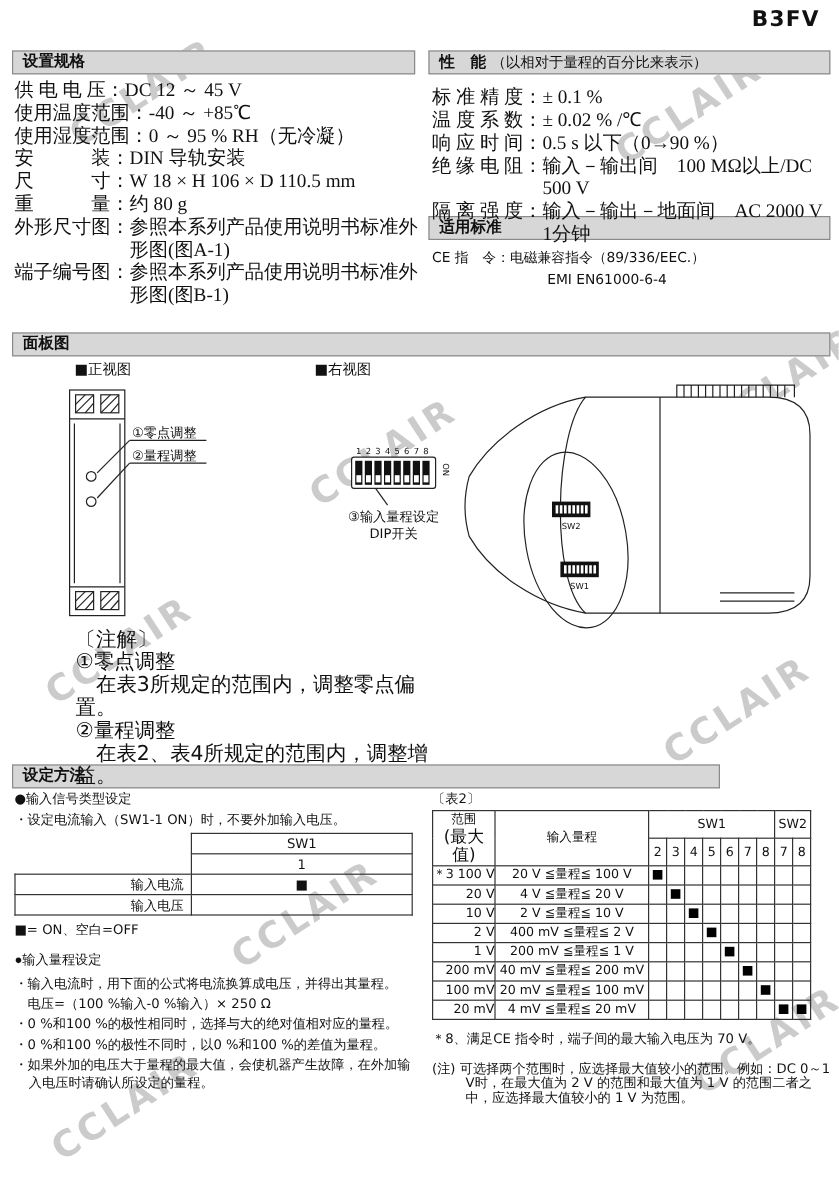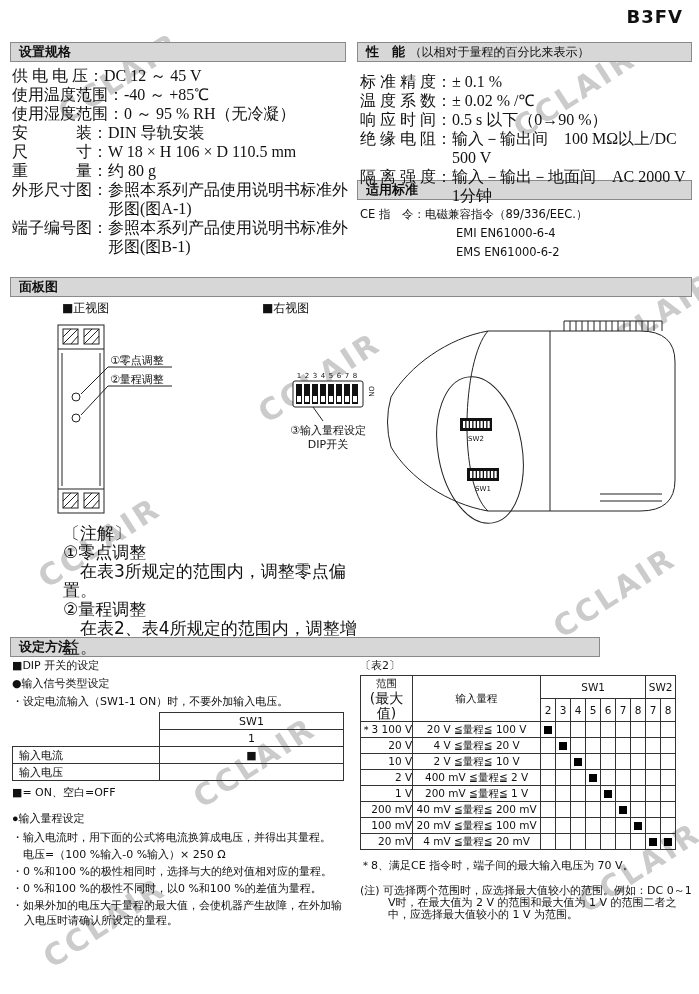--- a/index.html
+++ b/index.html
@@ -27,21 +27,21 @@
   .std-indent { padding-left:96px; }
   .panel-svg { position:absolute; z-index:1; left:10px; top:298px; }
   .svg-label { font-size:12px; fill:#111; }
   .svg-small { font-size:11px; fill:#111; }
   .svg-tiny { font-size:7px; fill:#111; }
   .notes { position:absolute; z-index:2; left:63px; top:524px; width:310px; font-size:17px; line-height:19px; }
   .set-left { position:absolute; z-index:2; left:12px; top:658px; width:338px; font-size:11px; line-height:15px; }
   .set-right { position:absolute; z-index:2; left:360px; top:658px; width:332px; font-size:11px; line-height:15px; }
   .mb2 { margin-bottom:3px; }
   .table1 { border-collapse:collapse; width:332px; font-size:11px; margin:2px 0 4px 0; }
-  .table1 td { border:1px solid #333; height:17px; padding:0 6px; }
+  .table1 td { border:1px solid #333; height:17px; padding:0 6px;text-align:right; }
   .table1 td.blank { border:none; }
   .table1 td.c { text-align:center; width:184px; }
   .legend { margin-top:3px; margin-bottom:12px; }
   .range-title { margin-bottom:3px;font-family:Liberation Mono, monospace; }
   .bullet { padding-left:12px; text-indent:-12px; margin-top:2px; }
   .table2 { border-collapse:collapse; font-size:10.5px; margin-top:2px; }
   .table2 th, .table2 td { border:1px solid #333; padding:0; height:16px; font-weight:normal; }
   .table2 thead th { height:15px; text-align:center; }
   .t2-maxh { width:52px; }
   .t2-maxh .small { font-size:14px; }
@@ -137,21 +137,20 @@
         <span class="kv-value">输入－输出－地面间　AC 2000 V　1分钟</span>
       </div>
     </div>
 
   <div class="std-block">
     <div class="std-line">
       <span class="kv-label">CE 指　令：</span>
       <span>电磁兼容指令（89/336/EEC.）</span>
     </div>
     <div class="std-indent">EMI  EN61000-6-4</div>
-    <div class="std-indent">EMS EN61000-6-2</div>
   </div>
 
   <svg class="panel-svg" width="682" height="325" viewBox="0 0 682 325">
     <text x="52" y="14" class="svg-label">■正视图</text>
     <text x="252" y="14" class="svg-label">■右视图</text>
 
     <g stroke="#222" fill="none" stroke-width="1">
       <rect x="48" y="27" width="46" height="188" fill="#fff"></rect>
       <line x1="48" y1="51" x2="94" y2="51"></line>
       <line x1="48" y1="191" x2="94" y2="191"></line>
@@ -236,21 +235,20 @@
     <div>〔注解〕</div>
     <div>
         <div>①零点调整</div>
         <div>　在表3所规定的范围内，调整零点偏置。</div>
         <div>②量程调整</div>
         <div>　在表2、表4所规定的范围内，调整增益。</div>
       </div>
   </div>
 
   <div class="set-left">
-    <div class="mb2">■DIP 开关的设定</div>
     <div class="mb2">●输入信号类型设定</div>
     <div class="mb2">・设定电流输入（SW1-1 ON）时，不要外加输入电压。</div>
     <table class="table1">
       <tbody>
           <tr>
         <td class="blank"></td>
         <td class="c">SW1</td>
       </tr>
       <tr>
         <td class="blank"></td>

